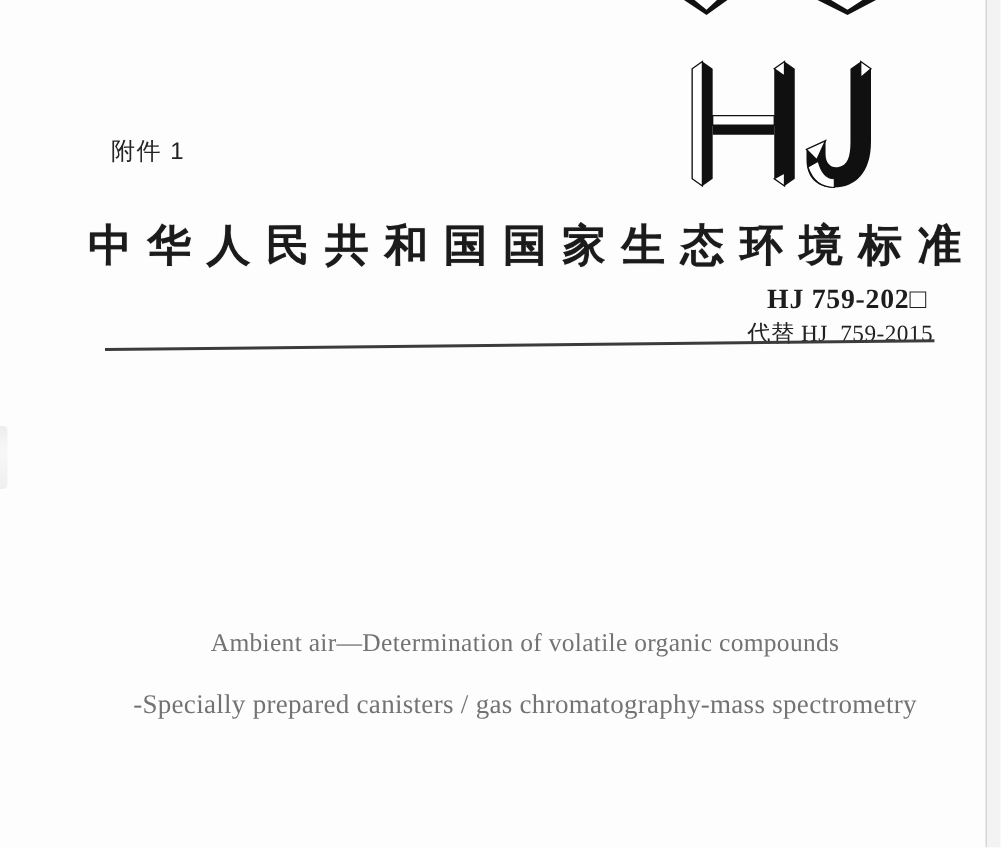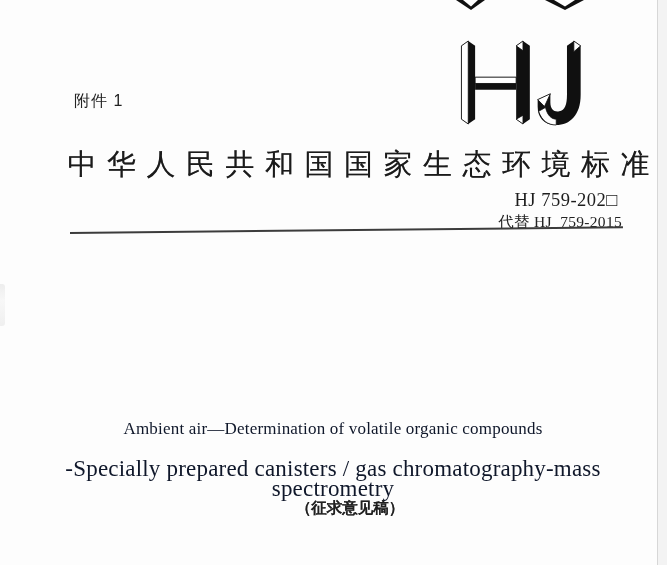--- a/index.html
+++ b/index.html
@@ -20,30 +20,30 @@
     white-space:pre;letter-spacing:1px;
   }
   .logo{left:458px;top:40px;width:130px;height:86px;}
   .logo svg{display:block;width:130px;height:86px;}
   .artifact{top:0;height:10px;}
   .artifact svg{display:block;}
   .artifact-1{left:456px;width:29px;}
   .artifact-2{left:545px;width:39px;}
   .std-category{
     left:40px;top:146px;width:620px;padding-left:10px;box-sizing:border-box;
-    margin:0;text-align:right;
+    margin:0;text-align:center;
     font-family:"Liberation Serif","DejaVu Serif",serif;
-    font-size:29px;line-height:36px;font-weight:400;
+    font-size:29px;line-height:36px;font-weight:700;
     letter-spacing:10.5px;color:#1b1b1b;
     text-shadow:0 0 .5px rgba(20,20,20,.55);
     white-space:nowrap;
   }
   .std-no{
     right:49px;top:190px;text-align:right;
-    font-size:18.5px;font-weight:400;letter-spacing:.5px;color:#1d1d1d;
+    font-size:18.5px;font-weight:700;letter-spacing:.5px;color:#1d1d1d;
     white-space:pre;
   }
   .replaces{
     right:45px;top:212px;text-align:center;
     font-size:15.5px;font-weight:500;letter-spacing:.3px;color:#222;
     white-space:pre;
   }
   .rule{
     left:70px;top:231.5px;width:553px;height:2.2px;
     background:#3c3c3c;transform:rotate(-0.6deg);transform-origin:left center;
@@ -51,25 +51,25 @@
   .cn-title{
     left:40px;top:322px;width:620px;margin:0;text-align:center;
     font-family:"Liberation Sans","DejaVu Sans",sans-serif;
     font-size:28px;line-height:30px;font-weight:700;
     letter-spacing:1.2px;color:#1c1c1c;
     text-shadow:0 0 .5px rgba(20,20,20,.5);
     white-space:pre;
   }
   .cn-title-2{top:365px;}
   .en-line{
-    left:16px;top:419px;width:634px;margin:0;text-align:center;
+    left:33px;top:419px;width:634px;margin:0;text-align:center;
     font-size:17px;line-height:20px;font-weight:400;
-    letter-spacing:.2px;color:#0f172a;
+    letter-spacing:.2px;color:#737373;
   }
-  .en-line-2{top:459px;font-size:23px;}
+  .en-line-2{top:459px;font-size:18px;}
   .draft{
     left:33px;top:498px;width:634px;margin:0;text-align:center;
     font-family:"Liberation Sans","DejaVu Sans",sans-serif;
     font-size:15.5px;font-weight:700;color:#202020;
     text-shadow:0 0 .4px rgba(20,20,20,.5);
   }
   .edge-right{
     right:0;top:0;width:9px;height:565px;
     background:#f3f3f3;border-left:1.5px solid #d7d7d7;
   }
@@ -124,18 +124,17 @@
   <div class="abs std-no">HJ 759-202□</div>
 
   <div class="abs replaces">代替 HJ  759-2015</div>
 
   <div class="abs rule"></div>
 
 
   <p class="abs en-line">Ambient air—Determination of volatile organic compounds</p>
   <p class="abs en-line en-line-2">-Specially prepared canisters / gas chromatography-mass spectrometry</p>
 
-  <p class="abs draft">（征求意见稿）</p>
 
   <div class="abs smudge"></div>
   <div class="abs edge-right"></div>
 
 </div>
 
 </body></html>

